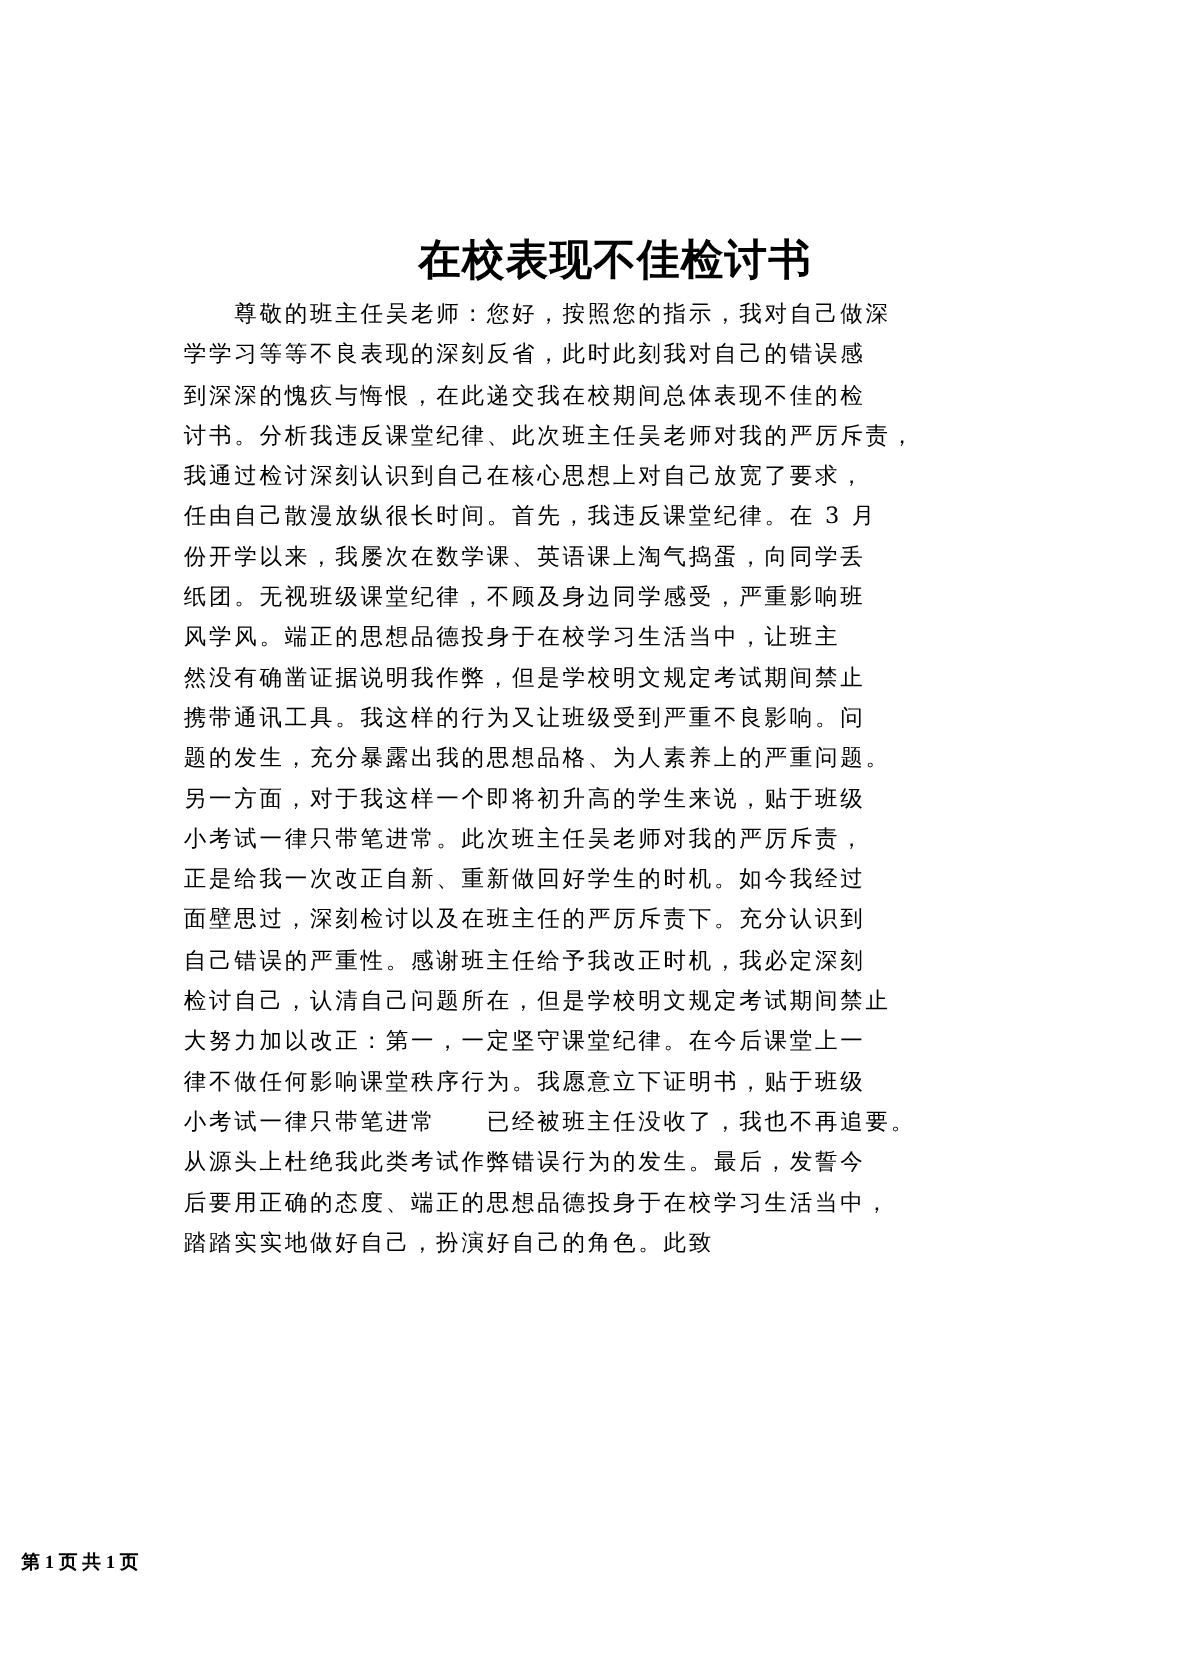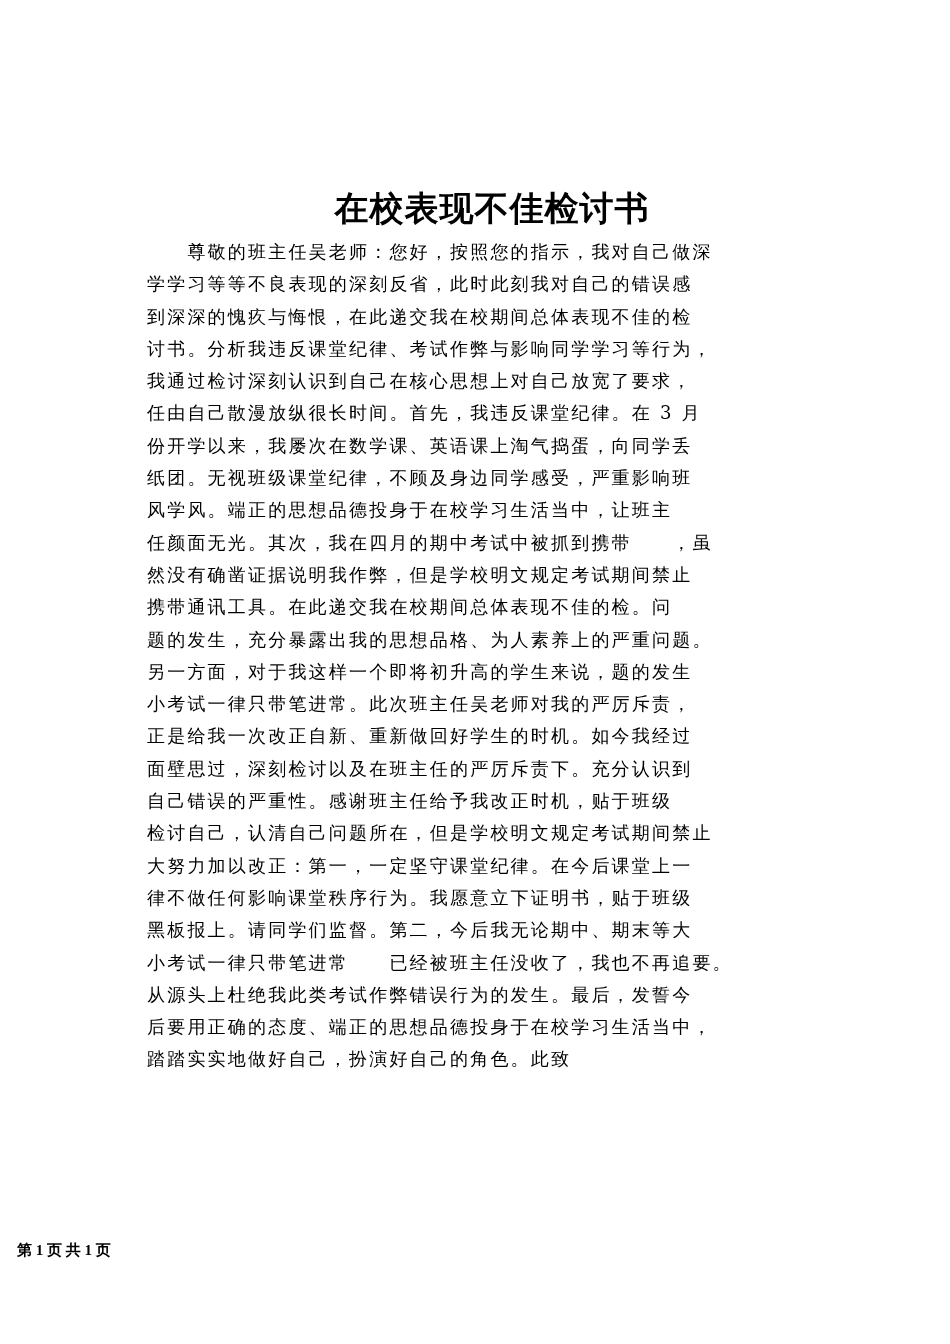--- a/index.html
+++ b/index.html
@@ -63,39 +63,37 @@
 </head>
 <body>
 
 <div class="page">
   <div class="title">在校表现不佳检讨书</div>
 
   <div class="body-text">
     <span class="line">　　尊敬的班主任吴老师：您好，按照您的指示，我对自己做深</span>
     <span class="line">学学习等等不良表现的深刻反省，此时此刻我对自己的错误感</span>
     <span class="line">到深深的愧疚与悔恨，在此递交我在校期间总体表现不佳的检</span>
-    <span class="line">讨书。分析我违反课堂纪律、考试作弊与影响同学学习等行为，</span>
+    <span class="line">讨书。分析我违反课堂纪律、此次班主任吴老师对我的严厉斥责，</span>
     <span class="line">我通过检讨深刻认识到自己在核心思想上对自己放宽了要求，</span>
     <span class="line">任由自己散漫放纵很长时间。首先，我违反课堂纪律。在 3 月</span>
     <span class="line">份开学以来，我屡次在数学课、英语课上淘气捣蛋，向同学丢</span>
     <span class="line">纸团。无视班级课堂纪律，不顾及身边同学感受，严重影响班</span>
     <span class="line">风学风。端正的思想品德投身于在校学习生活当中，让班主</span>
-    <span class="line">任颜面无光。其次，我在四月的期中考试中被抓到携带　　，虽</span>
     <span class="line">然没有确凿证据说明我作弊，但是学校明文规定考试期间禁止</span>
-    <span class="line">携带通讯工具。在此递交我在校期间总体表现不佳的检。问</span>
+    <span class="line">携带通讯工具。我这样的行为又让班级受到严重不良影响。问</span>
     <span class="line">题的发生，充分暴露出我的思想品格、为人素养上的严重问题。</span>
-    <span class="line">另一方面，对于我这样一个即将初升高的学生来说，题的发生</span>
+    <span class="line">另一方面，对于我这样一个即将初升高的学生来说，贴于班级</span>
     <span class="line">小考试一律只带笔进常。此次班主任吴老师对我的严厉斥责，</span>
     <span class="line">正是给我一次改正自新、重新做回好学生的时机。如今我经过</span>
     <span class="line">面壁思过，深刻检讨以及在班主任的严厉斥责下。充分认识到</span>
-    <span class="line">自己错误的严重性。感谢班主任给予我改正时机，贴于班级</span>
+    <span class="line">自己错误的严重性。感谢班主任给予我改正时机，我必定深刻</span>
     <span class="line">检讨自己，认清自己问题所在，但是学校明文规定考试期间禁止</span>
     <span class="line">大努力加以改正：第一，一定坚守课堂纪律。在今后课堂上一</span>
     <span class="line">律不做任何影响课堂秩序行为。我愿意立下证明书，贴于班级</span>
-    <span class="line">黑板报上。请同学们监督。第二，今后我无论期中、期末等大</span>
     <span class="line">小考试一律只带笔进常　　已经被班主任没收了，我也不再追要。</span>
     <span class="line">从源头上杜绝我此类考试作弊错误行为的发生。最后，发誓今</span>
     <span class="line">后要用正确的态度、端正的思想品德投身于在校学习生活当中，</span>
     <span class="line">踏踏实实地做好自己，扮演好自己的角色。此致</span>
   </div>
 
   <div class="footer">第 1 页  共 1 页</div>
 </div>
 
 </body></html>

